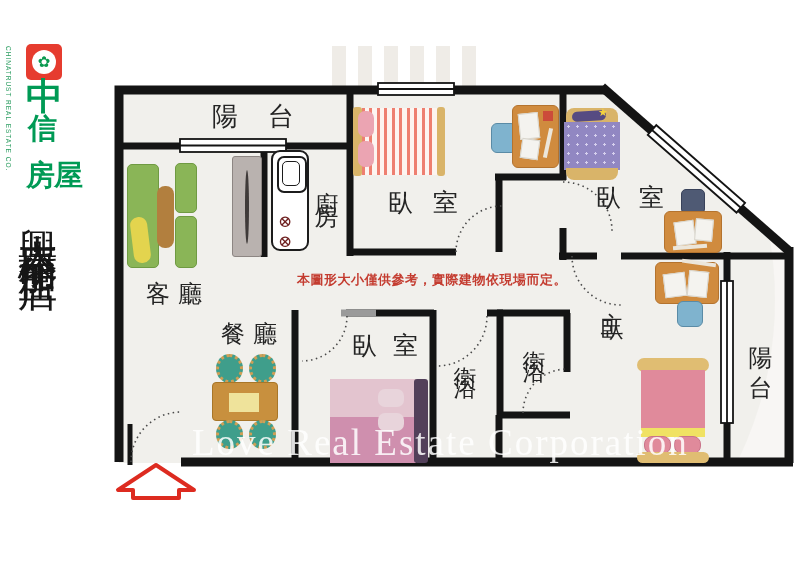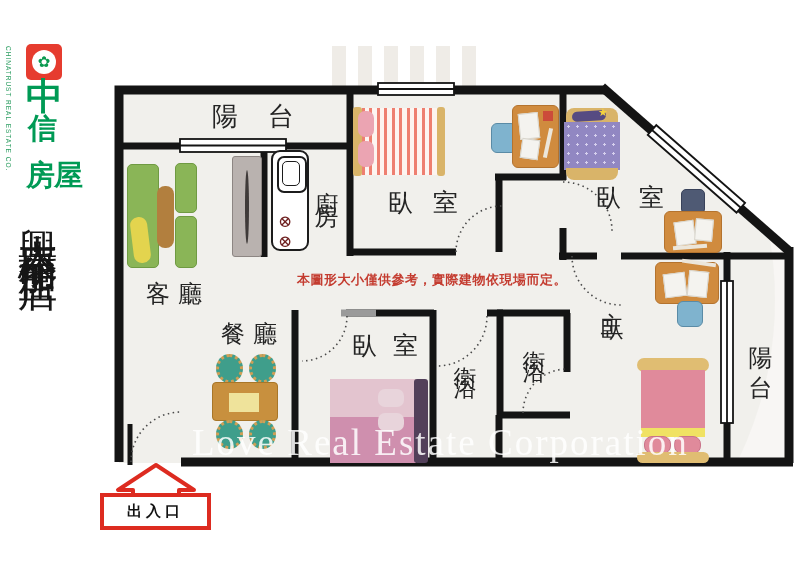--- a/index.html
+++ b/index.html
@@ -212,15 +212,14 @@
   <div class="abs rlabel" style="left:352px;top:332px;font-size:25px;letter-spacing:16px;">臥室</div>
   <div class="abs rlabel vert" style="left:451px;top:348px;font-size:23px;letter-spacing:10px;">衛浴</div>
   <div class="abs rlabel vert" style="left:520px;top:332px;font-size:23px;letter-spacing:10px;">衛浴</div>
   <div class="abs rlabel vert" style="left:598px;top:293px;font-size:23px;letter-spacing:8px;">主臥</div>
   <div class="abs rlabel vert" style="left:746px;top:328px;font-size:24px;letter-spacing:28px;">陽台</div>
 
   <div class="abs disclaimer">本圖形大小僅供參考，實際建物依現場而定。</div>
   <div class="abs wm-en">Love Real Estate Corporation</div>
   <div class="abs wm-slogan">成就夢想 安居樂福</div>
 
-  <div class="abs entry-box">出入口</div>
 
 </div>
 
 </body></html>

